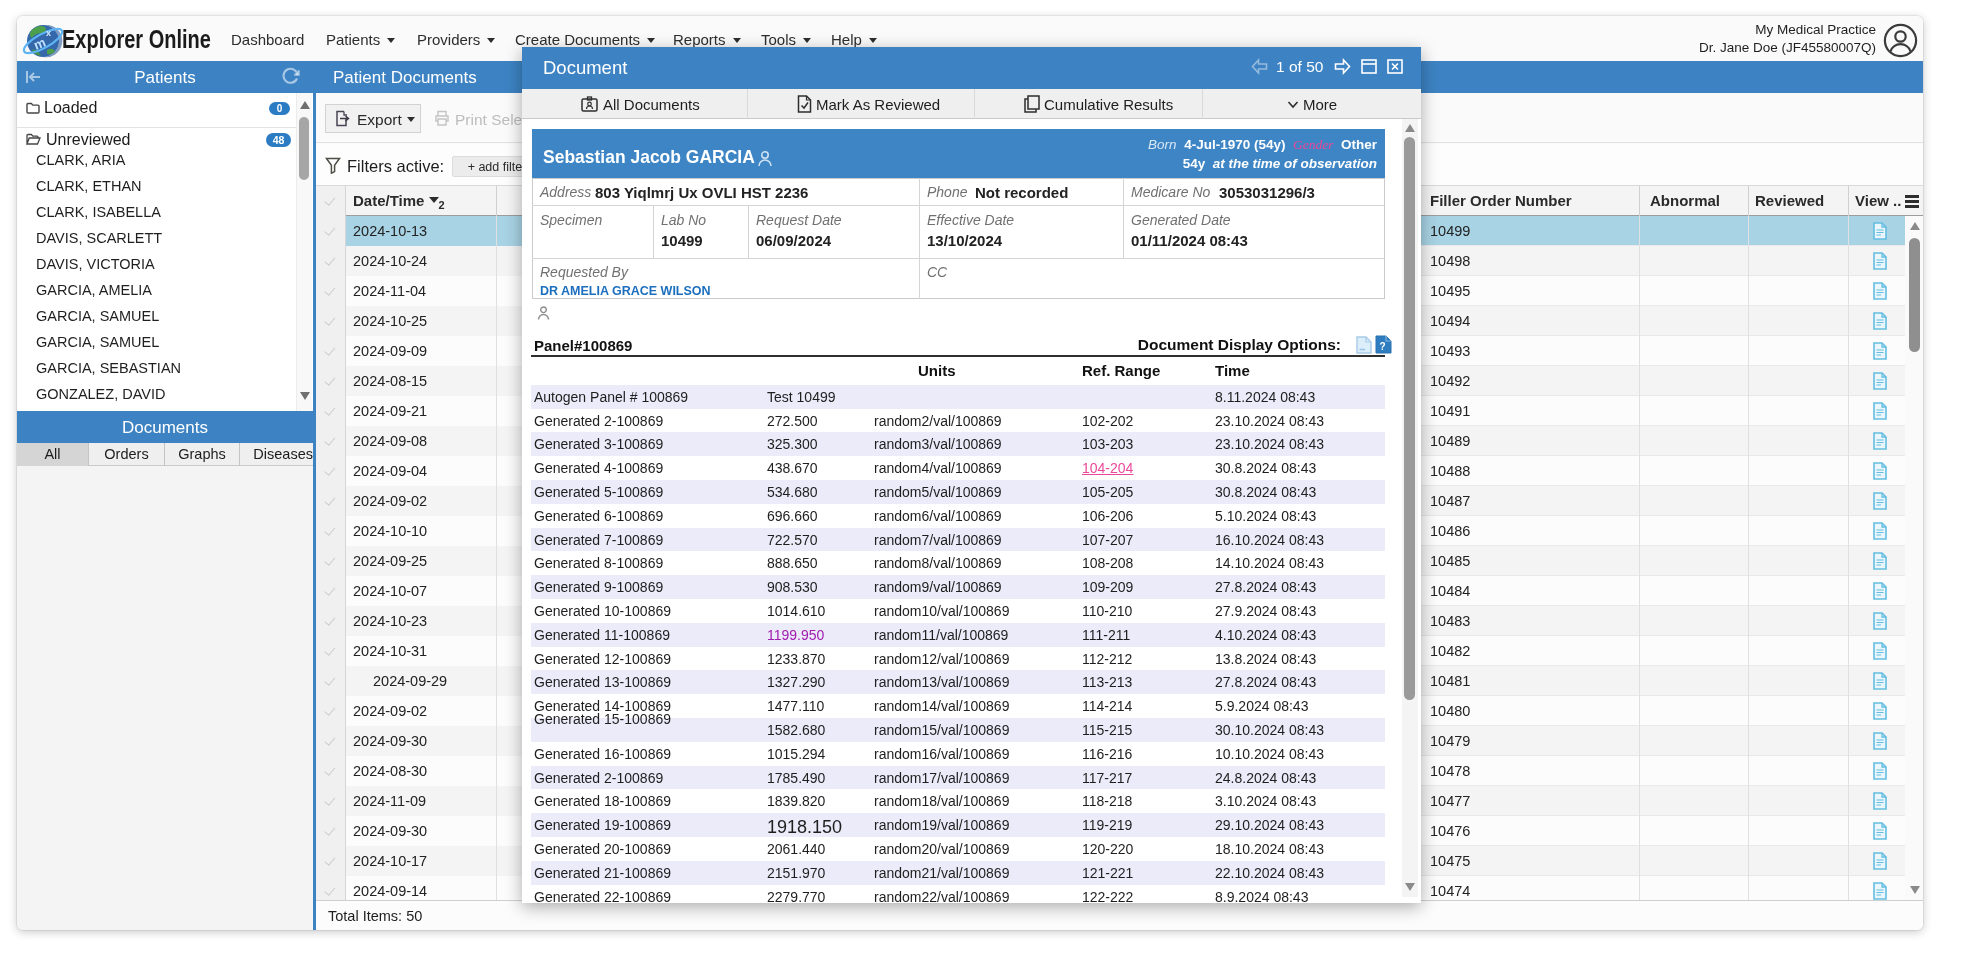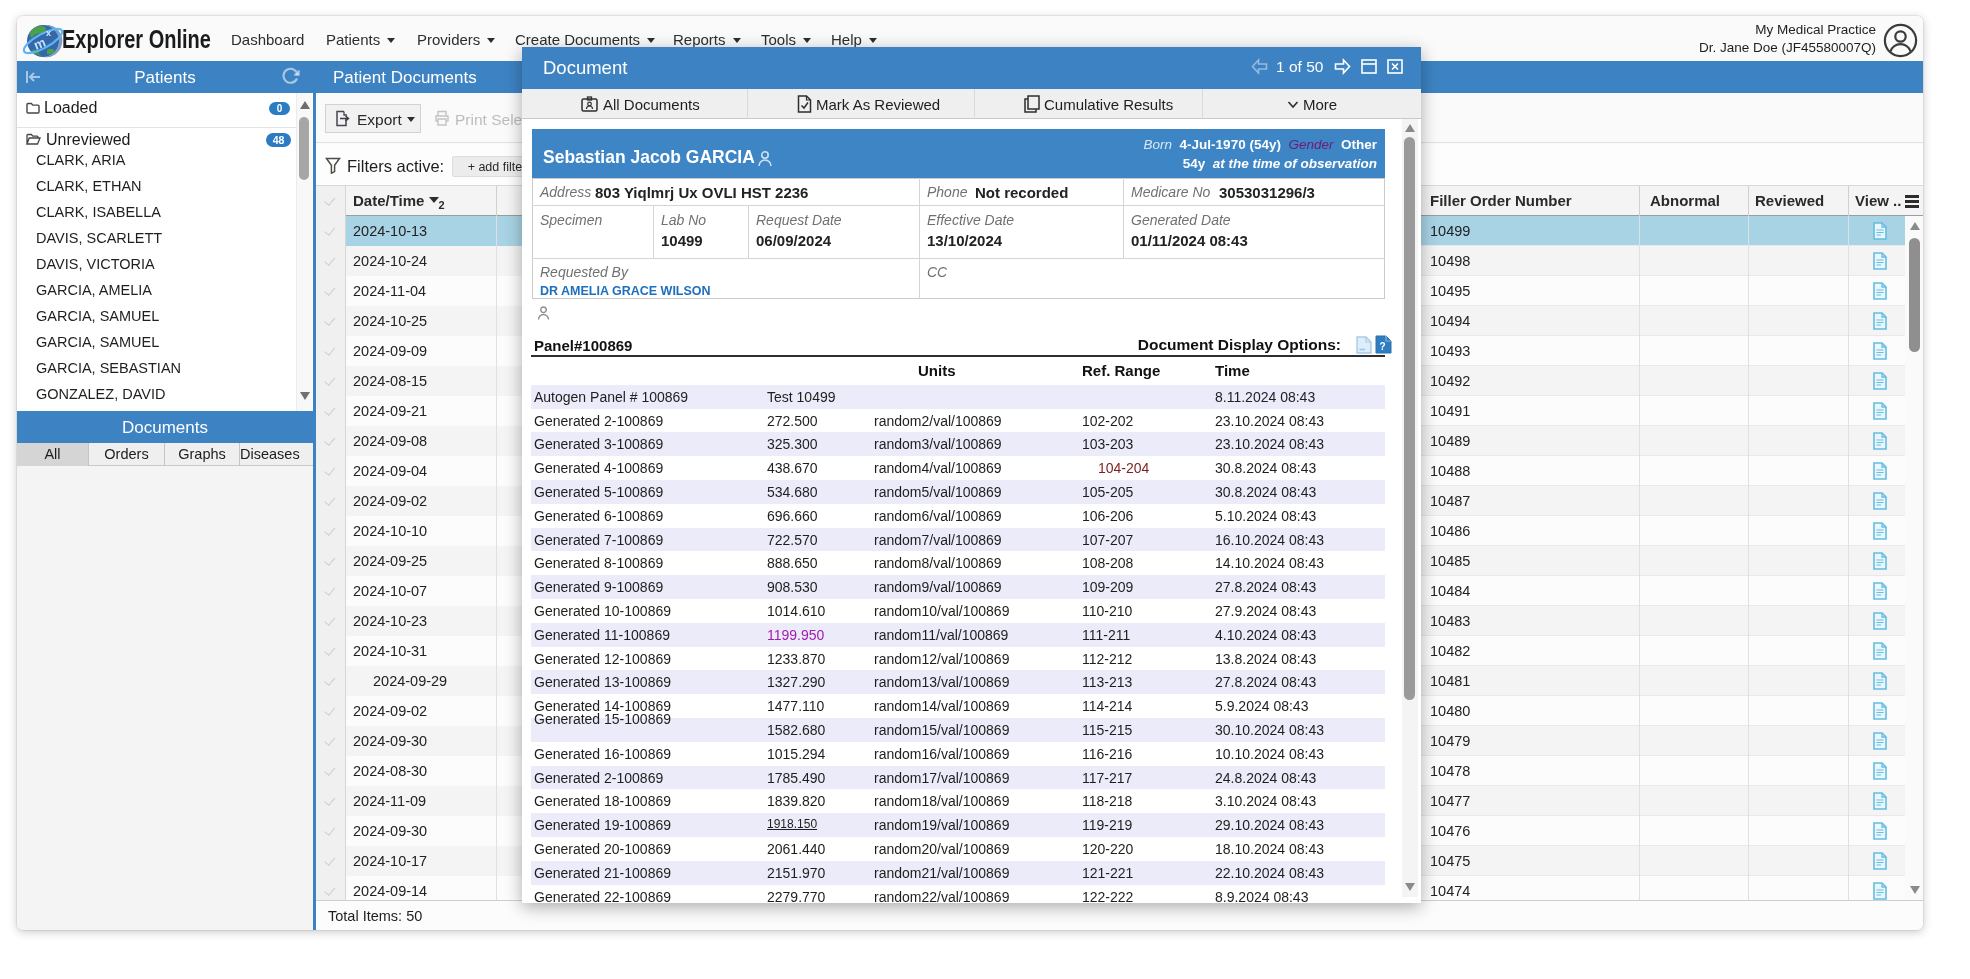--- a/index.html
+++ b/index.html
@@ -81,21 +81,21 @@
 <div class="a" style="left:299px;top:117px;width:10px;height:63px;border-radius:5px;background:#a6a6a6;"></div>
 <div class="a" style="left:300px;top:392px;width:0;height:0;border-left:5px solid transparent;border-right:5px solid transparent;border-top:8px solid #707070;"></div>
 
 <div class="a hdrblue" style="left:17px;top:411px;width:296px;height:32px;"></div>
 <div class="a" style="left:17px;top:418px;width:296px;text-align:center;font-size:17px;color:#fff;">Documents</div>
 
 <div class="a" style="left:17px;top:443px;width:296px;height:23px;background:#efefef;border-bottom:1px solid #c9c9c9;"></div>
 <div class="a" style="left:17px;top:443px;width:72px;height:23px;background:#d5d5d5;border-right:1px solid #c4c4c4;text-align:center;font-size:14.5px;color:#1c1c1c;line-height:22px;">All</div>
 <div class="a" style="left:89px;top:443px;width:76px;height:23px;border-right:1px solid #c4c4c4;text-align:center;font-size:14.5px;color:#1c1c1c;line-height:22px;">Orders</div>
 <div class="a" style="left:165px;top:443px;width:75px;height:23px;border-right:1px solid #c4c4c4;text-align:center;font-size:14.5px;color:#1c1c1c;line-height:22px;">Graphs</div>
-<div class="a" style="left:240px;top:443px;width:73px;height:28px;text-align:left;font-size:14.5px;color:#1c1c1c;line-height:22px;">Diseases</div>
+<div class="a" style="left:240px;top:443px;width:73px;height:28px;text-align:right;font-size:14.5px;color:#1c1c1c;line-height:22px;">Diseases</div>
 <div class="a" style="left:17px;top:466px;width:296px;height:464px;background:#f4f4f4;border-radius:0 0 0 6px;"></div>
 
 <div class="a" style="left:313px;top:61px;width:3px;height:869px;background:#3d83c3;"></div>
 
 <div class="a hdrblue" style="left:316px;top:61px;width:1607px;height:32px;"></div>
 <div class="a" style="left:333px;top:68px;font-size:17px;color:#fff;">Patient Documents</div>
 
 <div class="a" style="left:316px;top:93px;width:1607px;height:50px;background:#fafafa;border-bottom:1px solid #e2e2e2;"></div>
 <div class="a" style="left:325px;top:104px;width:96px;height:29px;background:#f1f1f1;border:1px solid #d2d2d2;"></div>
 <svg class="a" style="left:334px;top:110px;" width="17" height="17" viewBox="0 0 17 17">
@@ -442,21 +442,21 @@
 <path d="M1.5 2 L6 7 L10.5 2" fill="none" stroke="#2e2e2e" stroke-width="1.6"></path>
 </svg>
 <div class="a" style="left:1303px;top:96px;font-size:15px;color:#1e1e1e;">More</div>
 
 <div class="a" style="left:532px;top:129px;width:853px;height:49px;background:#3e85c5;"></div>
 <div class="a" style="left:543px;top:146px;font-size:19px;font-weight:bold;color:#fff;transform:scaleX(0.92);transform-origin:0 0;white-space:nowrap;">Sebastian Jacob GARCIA</div>
 <svg class="a" style="left:757px;top:150px;" width="16" height="17" viewBox="0 0 16 17">
 <circle cx="8" cy="5" r="3.2" fill="none" stroke="#cfe2f2" stroke-width="1.6"></circle>
 <path d="M2 16 a6 6 0 0 1 12 0" fill="none" stroke="#cfe2f2" stroke-width="1.6"></path>
 </svg>
-<div class="a" style="left:900px;top:137px;width:477px;text-align:right;font-size:13.5px;color:#fff;"><i style="color:#d8e7f5;">Born</i>&nbsp; <b>4-Jul-1970 (54y)</b> &nbsp;<i style="color:#701a75;">Gender</i>&nbsp; <b>Other</b></div>
+<div class="a" style="left:900px;top:137px;width:477px;text-align:right;font-size:13.5px;color:#fff;"><i style="color:#d8e7f5;">Born</i>&nbsp; <b>4-Jul-1970 (54y)</b> &nbsp;<i style="color:#ec4899;font-family:Liberation Serif, serif;">Gender</i>&nbsp; <b>Other</b></div>
 <div class="a" style="left:900px;top:156px;width:477px;text-align:right;font-size:13.5px;color:#fff;"><b>54y</b> &nbsp;<b><i>at the time of observation</i></b></div>
 
 <div class="a" style="left:532px;top:178px;width:853px;height:121px;background:#fff;border:1px solid #cacaca;"></div>
 <div class="a" style="left:532px;top:205px;width:853px;height:1px;background:#d5d5d5;"></div>
 <div class="a" style="left:532px;top:258px;width:853px;height:1px;background:#d5d5d5;"></div>
 <div class="a" style="left:919px;top:178px;width:1px;height:121px;background:#d5d5d5;"></div>
 <div class="a" style="left:1123px;top:178px;width:1px;height:80px;background:#d5d5d5;"></div>
 <div class="a" style="left:653px;top:205px;width:1px;height:53px;background:#d5d5d5;"></div>
 <div class="a" style="left:748px;top:205px;width:1px;height:53px;background:#d5d5d5;"></div>
 <div class="a ital" style="left:540px;top:184px;font-size:14px;">Address</div>
@@ -512,21 +512,21 @@
 <div class="a" style="left:0;top:47.6px;width:854px;height:23.8px;background:#ebebf9;"></div>
 <div class="a" style="left:3px;top:51.6px;font-size:14px;color:#1e1e1e;">Generated 3-100869</div>
 <div class="a" style="left:236px;top:51.6px;font-size:14px;color:#1e1e1e;">325.300</div>
 <div class="a" style="left:343px;top:51.6px;font-size:14px;color:#1e1e1e;">random3/val/100869</div>
 <div class="a" style="left:551px;top:51.6px;font-size:14px;color:#1e1e1e;">103-203</div>
 <div class="a" style="left:684px;top:51.6px;font-size:14px;color:#1e1e1e;">23.10.2024 08:43</div>
 <div class="a" style="left:0;top:71.4px;width:854px;height:23.8px;background:#ffffff;"></div>
 <div class="a" style="left:3px;top:75.4px;font-size:14px;color:#1e1e1e;">Generated 4-100869</div>
 <div class="a" style="left:236px;top:75.4px;font-size:14px;color:#1e1e1e;">438.670</div>
 <div class="a" style="left:343px;top:75.4px;font-size:14px;color:#1e1e1e;">random4/val/100869</div>
-<div class="a" style="left:567px;top:75.4px;font-size:14px;color:#7f1d1d;">104-204</div>
+<div class="a" style="left:551px;top:75.4px;font-size:14px;color:#ec4899;text-decoration:underline;">104-204</div>
 <div class="a" style="left:684px;top:75.4px;font-size:14px;color:#1e1e1e;">30.8.2024 08:43</div>
 <div class="a" style="left:0;top:95.2px;width:854px;height:23.8px;background:#ebebf9;"></div>
 <div class="a" style="left:3px;top:99.2px;font-size:14px;color:#1e1e1e;">Generated 5-100869</div>
 <div class="a" style="left:236px;top:99.2px;font-size:14px;color:#1e1e1e;">534.680</div>
 <div class="a" style="left:343px;top:99.2px;font-size:14px;color:#1e1e1e;">random5/val/100869</div>
 <div class="a" style="left:551px;top:99.2px;font-size:14px;color:#1e1e1e;">105-205</div>
 <div class="a" style="left:684px;top:99.2px;font-size:14px;color:#1e1e1e;">30.8.2024 08:43</div>
 <div class="a" style="left:0;top:119.0px;width:854px;height:23.8px;background:#ffffff;"></div>
 <div class="a" style="left:3px;top:123.0px;font-size:14px;color:#1e1e1e;">Generated 6-100869</div>
 <div class="a" style="left:236px;top:123.0px;font-size:14px;color:#1e1e1e;">696.660</div>
@@ -600,21 +600,21 @@
 <div class="a" style="left:551px;top:384.8px;font-size:14px;color:#1e1e1e;">117-217</div>
 <div class="a" style="left:684px;top:384.8px;font-size:14px;color:#1e1e1e;">24.8.2024 08:43</div>
 <div class="a" style="left:0;top:404.6px;width:854px;height:23.8px;background:#ffffff;"></div>
 <div class="a" style="left:3px;top:408.6px;font-size:14px;color:#1e1e1e;">Generated 18-100869</div>
 <div class="a" style="left:236px;top:408.6px;font-size:14px;color:#1e1e1e;">1839.820</div>
 <div class="a" style="left:343px;top:408.6px;font-size:14px;color:#1e1e1e;">random18/val/100869</div>
 <div class="a" style="left:551px;top:408.6px;font-size:14px;color:#1e1e1e;">118-218</div>
 <div class="a" style="left:684px;top:408.6px;font-size:14px;color:#1e1e1e;">3.10.2024 08:43</div>
 <div class="a" style="left:0;top:428.4px;width:854px;height:23.8px;background:#ebebf9;"></div>
 <div class="a" style="left:3px;top:432.4px;font-size:14px;color:#1e1e1e;">Generated 19-100869</div>
-<div class="a" style="left:236px;top:432.4px;font-size:12px;color:#1e1e1e;text-decoration:underline;">1918.150</div>
+<div class="a" style="left:236px;top:432.4px;font-size:18px;color:#1e1e1e;">1918.150</div>
 <div class="a" style="left:343px;top:432.4px;font-size:14px;color:#1e1e1e;">random19/val/100869</div>
 <div class="a" style="left:551px;top:432.4px;font-size:14px;color:#1e1e1e;">119-219</div>
 <div class="a" style="left:684px;top:432.4px;font-size:14px;color:#1e1e1e;">29.10.2024 08:43</div>
 <div class="a" style="left:0;top:452.2px;width:854px;height:23.8px;background:#ffffff;"></div>
 <div class="a" style="left:3px;top:456.2px;font-size:14px;color:#1e1e1e;">Generated 20-100869</div>
 <div class="a" style="left:236px;top:456.2px;font-size:14px;color:#1e1e1e;">2061.440</div>
 <div class="a" style="left:343px;top:456.2px;font-size:14px;color:#1e1e1e;">random20/val/100869</div>
 <div class="a" style="left:551px;top:456.2px;font-size:14px;color:#1e1e1e;">120-220</div>
 <div class="a" style="left:684px;top:456.2px;font-size:14px;color:#1e1e1e;">18.10.2024 08:43</div>
 <div class="a" style="left:0;top:476.0px;width:854px;height:23.8px;background:#ebebf9;"></div>

